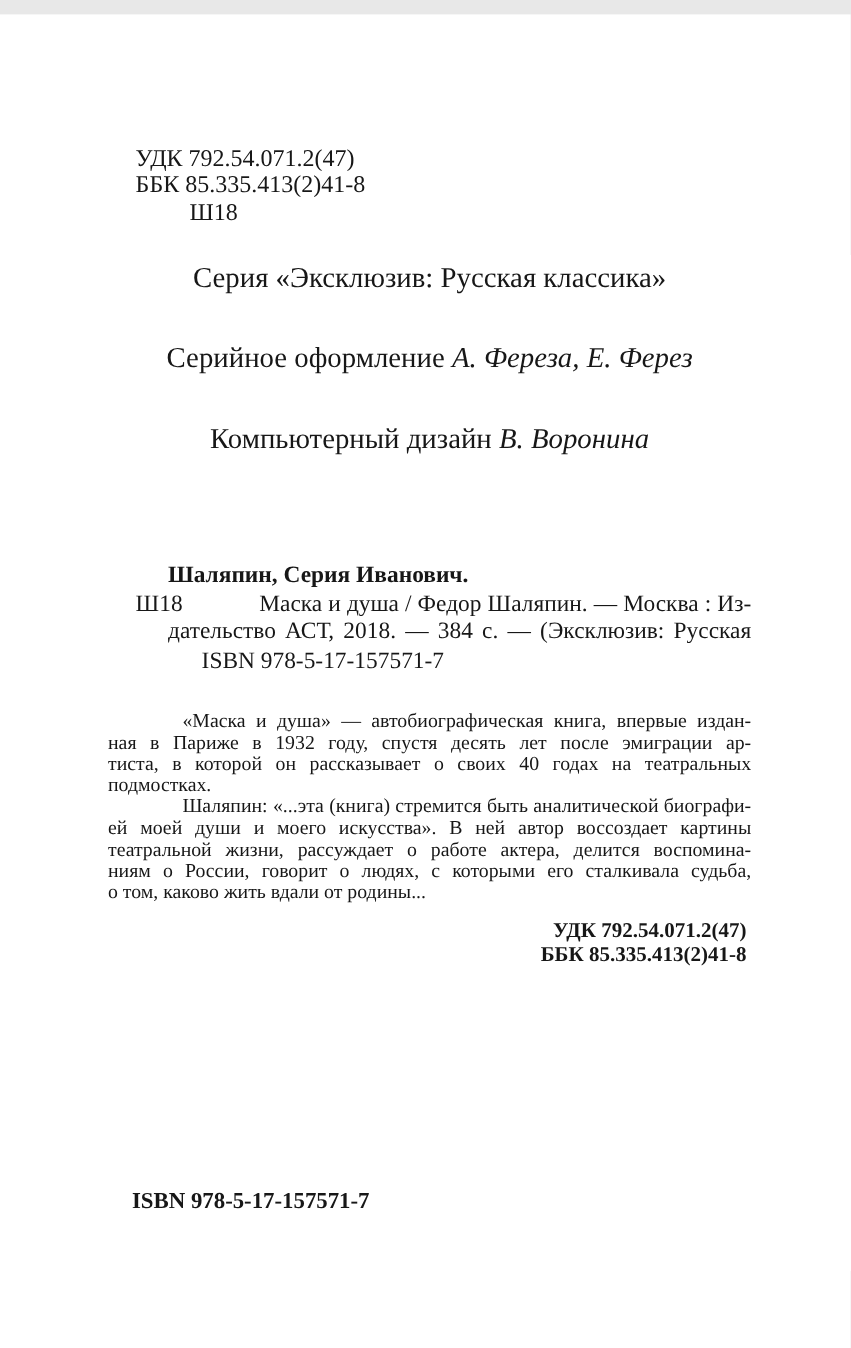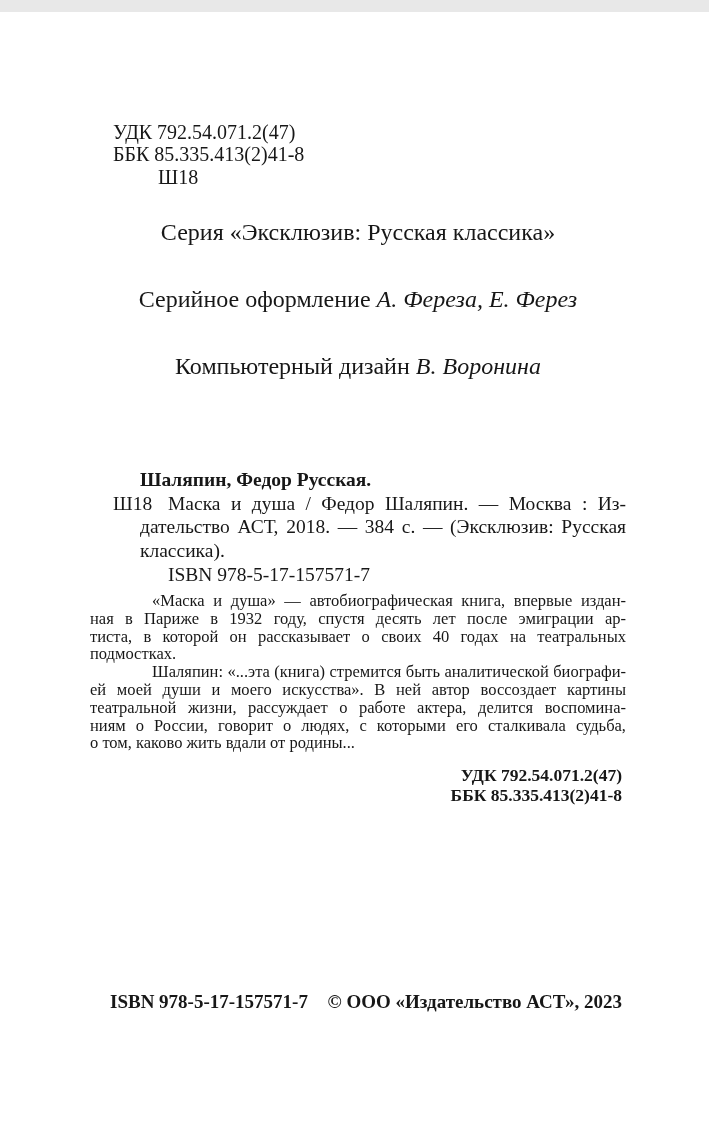--- a/index.html
+++ b/index.html
@@ -55,21 +55,21 @@
     margin-left: 50px;
     font-weight: bold;
   }
   .card-sign {
     position: absolute;
     left: 23px;
     top: 23.5px;
     line-height: 23.5px;
   }
   .card-entry { margin-left: 50px; }
-  .card-entry .jline:first-child { text-indent: 28px; }
+  .card-entry .jline:first-child { text-indent: 28px; padding-left: 48px; }
   .card-isbn {
     margin-left: 78px;
     margin-top: 1px;
   }
 
   
   .annotation {
     left: 90px;
     top: 580px;
     width: 536px;
@@ -131,26 +131,25 @@
 
   <div class="abs center-line line-design">
     <span>Серийное оформление </span><span class="ital">А. Фереза, Е. Ферез</span>
   </div>
 
   <div class="abs center-line line-compdes">
     <span>Компьютерный дизайн </span><span class="ital">В. Воронина</span>
   </div>
 
   <div class="abs catalog-card">
-    <div class="card-heading">Шаляпин, Федор Русская.</div>
+    <div class="card-heading">Шаляпин, Серия Иванович.</div>
     <div class="card-sign">Ш18</div>
     <div class="card-entry">
         <div class="jline">Маска и душа / Федор Шаляпин. — Москва : Из-</div>
         <div class="jline">дательство АСТ, 2018. — 384 с. — (Эксклюзив: Русская</div>
-        <div class="jline jline-last">классика).</div>
       </div>
     <div class="card-isbn">ISBN 978-5-17-157571-7</div>
   </div>
 
   <div class="abs annotation">
     <div class="para">
         <div class="jline">«Маска и душа» — автобиографическая книга, впервые издан-</div>
         <div class="jline">ная в Париже в 1932 году, спустя десять лет после эмиграции ар-</div>
         <div class="jline">тиста, в которой он рассказывает о своих 40 годах на театральных</div>
         <div class="jline jline-last">подмостках.</div>
@@ -164,16 +163,15 @@
       </div>
   </div>
 
   <div class="abs codes-right">
     <div>УДК 792.54.071.2(47)</div>
     <div>ББК 85.335.413(2)41-8</div>
   </div>
 
   <div class="abs footer">
     <span class="footer-isbn">ISBN 978-5-17-157571-7</span>
-    <span class="footer-copyright">© ООО «Издательство АСТ», 2023</span>
   </div>
 
 </div>
 
 </body></html>

